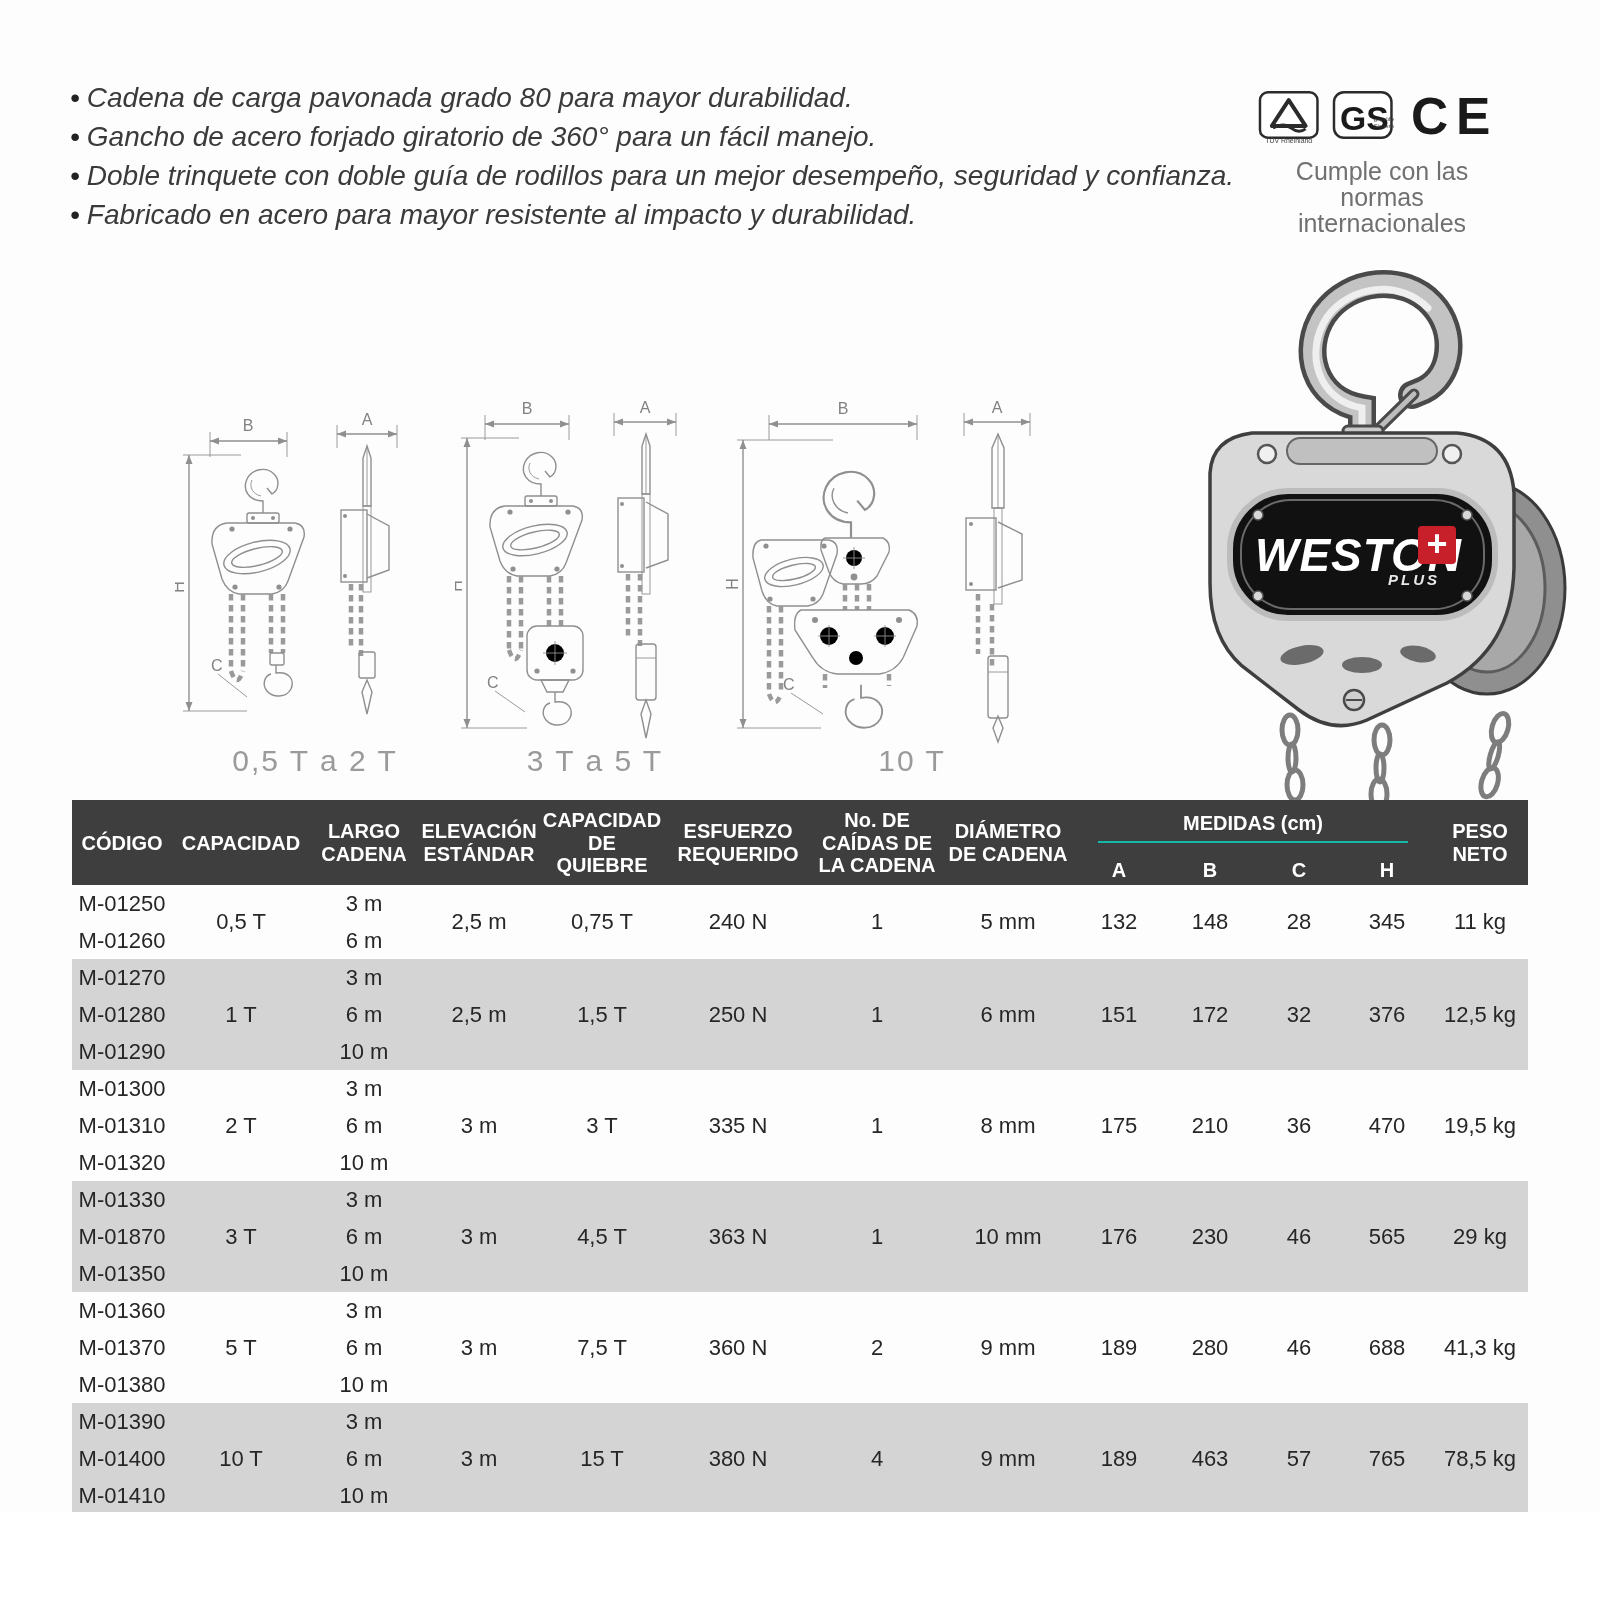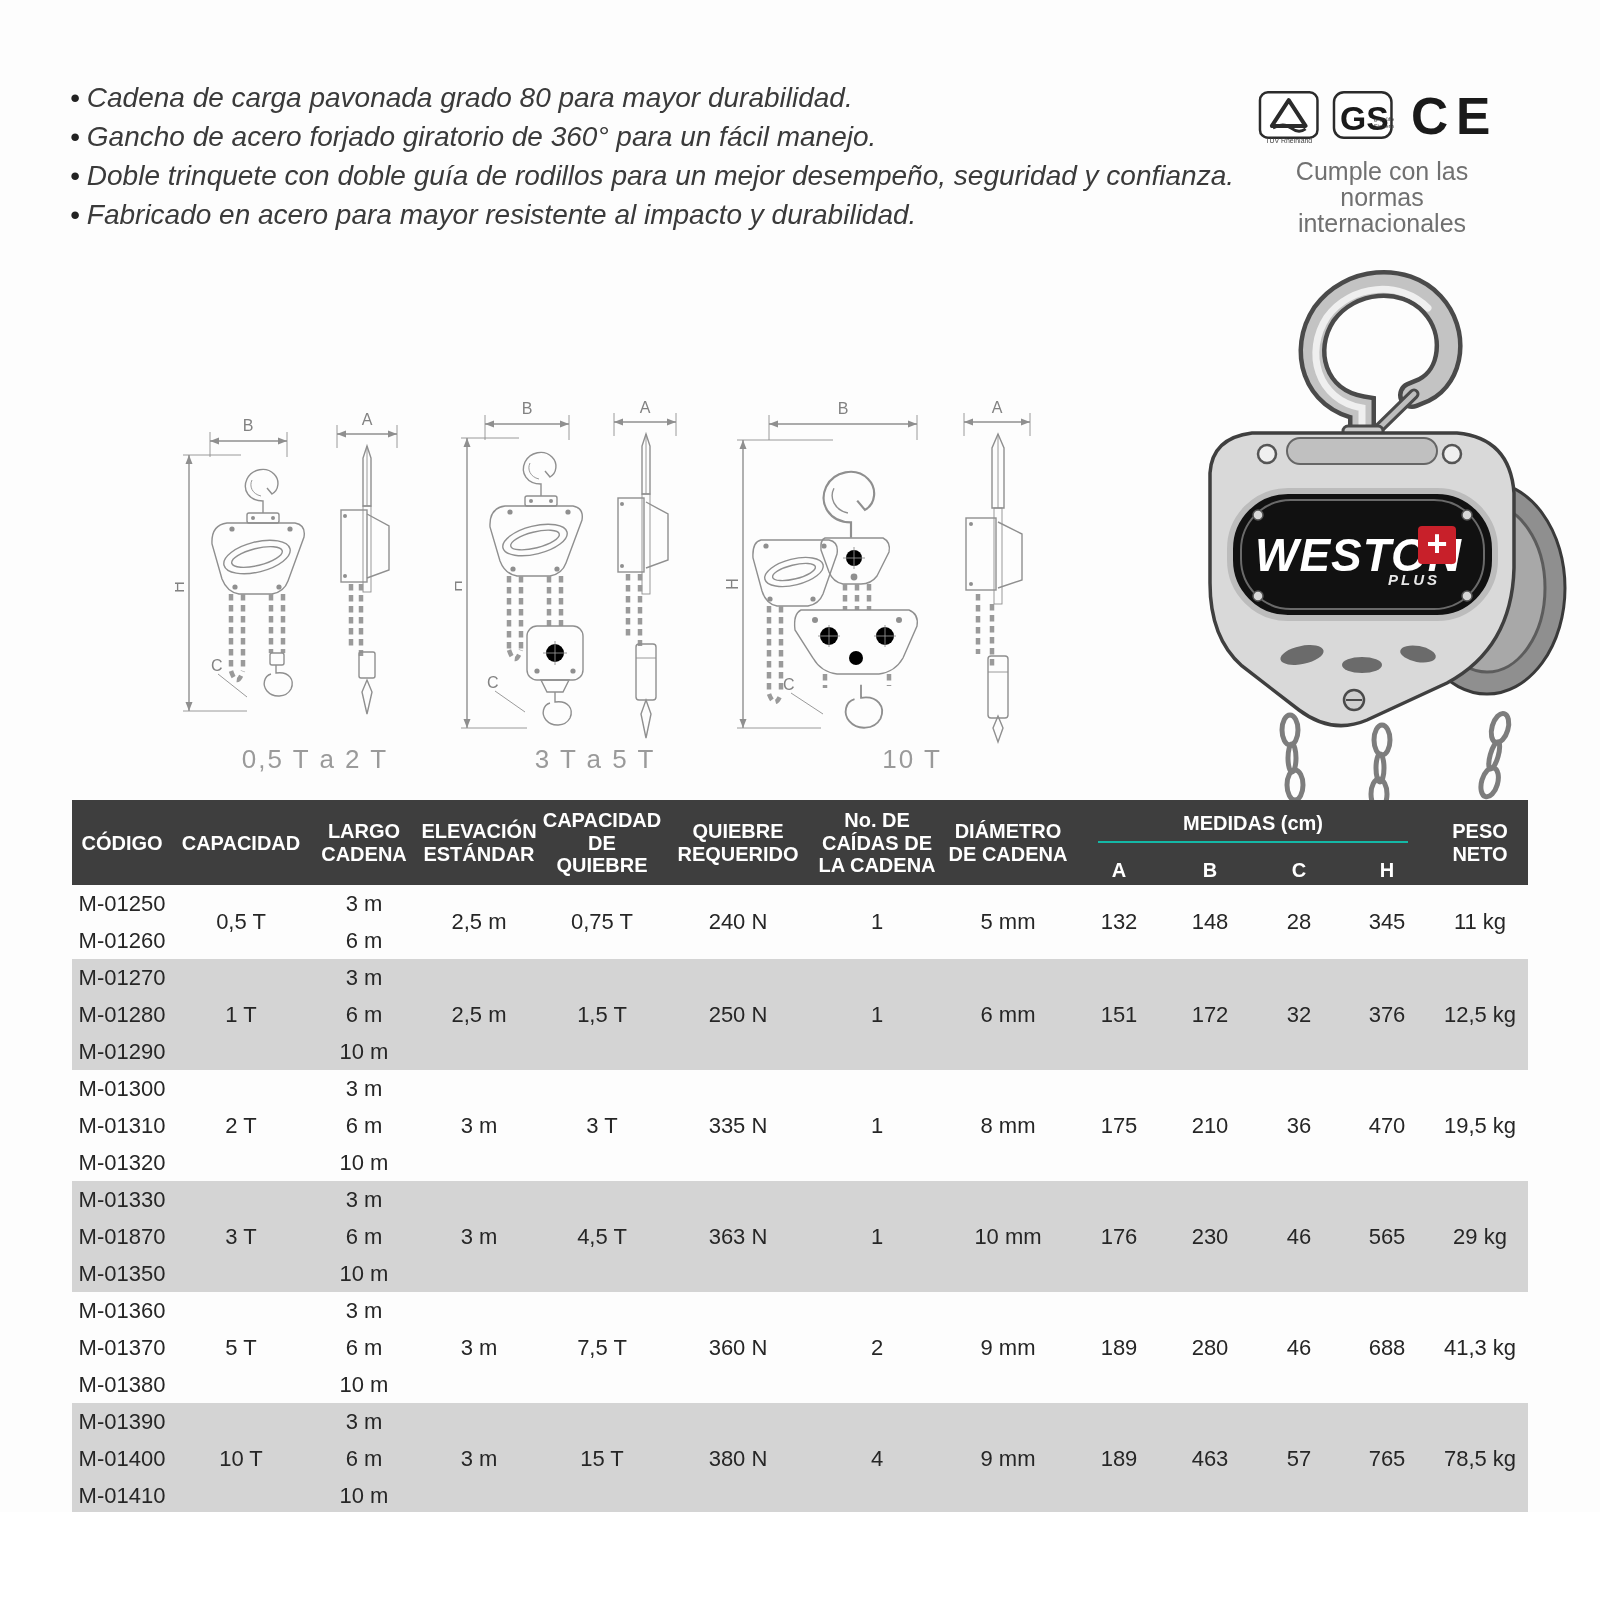--- a/index.html
+++ b/index.html
@@ -18,21 +18,21 @@
   .cert-caption{margin-top:12px;font-size:25px;line-height:26px;color:#707070;}
 
   
   svg.diag line, svg.diag path, svg.diag rect, svg.diag ellipse, svg.diag polygon.open{
       stroke:#8f8f8f;fill:none;stroke-width:1.4;}
   svg.diag .thin{stroke-width:0.9;}
   svg.diag .arrow{fill:#8f8f8f;stroke:none;}
   svg.diag .dot{fill:#8f8f8f;stroke:none;}
   svg.diag .chain{stroke:#9a9a9a;stroke-width:4.5;stroke-dasharray:6.5 4.5;}
   svg.diag text{fill:#828282;font-size:16px;font-family:"Liberation Sans",sans-serif;}
-  .diag-caption{font-size:26px;color:#9a9a9a;letter-spacing:2px;text-align:center;width:240px;}
+  .diag-caption{font-size:30px;color:#9a9a9a;letter-spacing:2px;text-align:center;width:240px;}
 
   
   .spec{left:72px;top:800px;}
   table.spec-table{border-collapse:collapse;table-layout:fixed;width:1456px;}
   table.spec-table th{background:#3e3e3e;color:#fff;font-size:20px;font-weight:bold;
       line-height:1.12;padding:4px 2px;vertical-align:middle;text-align:center;}
   table.spec-table thead tr.main{height:55px;}
   table.spec-table thead tr.sub{height:30px;}
   .medidas-line{border-bottom:2px solid #14b8a6;padding-bottom:6px;margin:0 22px;}
   table.spec-table td{font-size:22px;color:#262626;text-align:center;vertical-align:middle;padding:0 2px;}
@@ -361,21 +361,21 @@
           <col style="width:90px">
           <col style="width:96px">
       </colgroup>
       <thead>
         <tr class="main">
           <th rowspan="2">CÓDIGO</th>
           <th rowspan="2">CAPACIDAD</th>
           <th rowspan="2">LARGO CADENA</th>
           <th rowspan="2">ELEVACIÓN ESTÁNDAR</th>
           <th rowspan="2">CAPACIDAD DE QUIEBRE</th>
-          <th rowspan="2">QUIEBRE REQUERIDO</th>
+          <th rowspan="2">ESFUERZO REQUERIDO</th>
           <th rowspan="2">No. DE CAÍDAS DE LA CADENA</th>
           <th rowspan="2">DIÁMETRO DE CADENA</th>
           <th colspan="4">
             <div class="medidas-line">MEDIDAS (cm)</div>
           </th>
           <th rowspan="2">PESO NETO</th>
         </tr>
         <tr class="sub">
           <th>A</th>
           <th>B</th>

